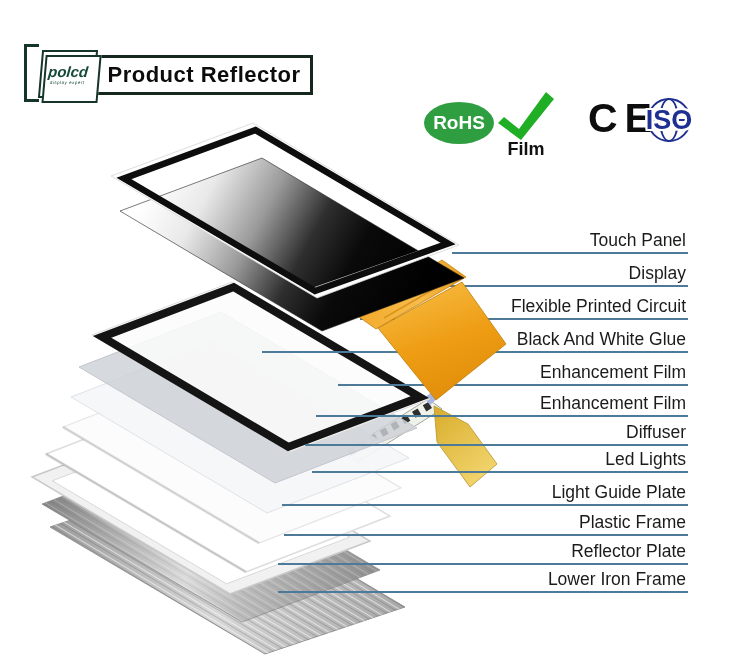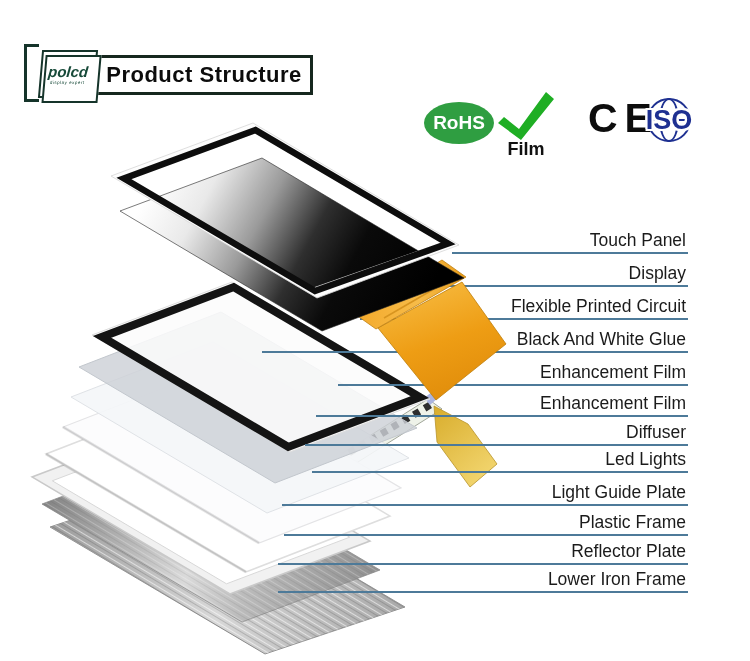--- a/index.html
+++ b/index.html
@@ -41,21 +41,21 @@
 <body>
 
 <div class="page">
 
   <div class="bracket"></div>
   <div class="logo-card">
     <span class="logo-word">polcd</span>
     <span class="logo-tag">display expert</span>
   </div>
   <div class="title-box">
-    <span>Product Structure</span>
+    <span>Product Reflector</span>
   </div>
 
   <div class="rohs">
     <span>RoHS</span>
   </div>
   <div class="reach">
     <svg width="64" height="50" viewBox="0 0 64 50">
       <polygon points="10,27 25,39 52,2 60,9 27,50 4,33" fill="#1fae24"></polygon>
     </svg>
     <div class="reach-label">Film</div>

